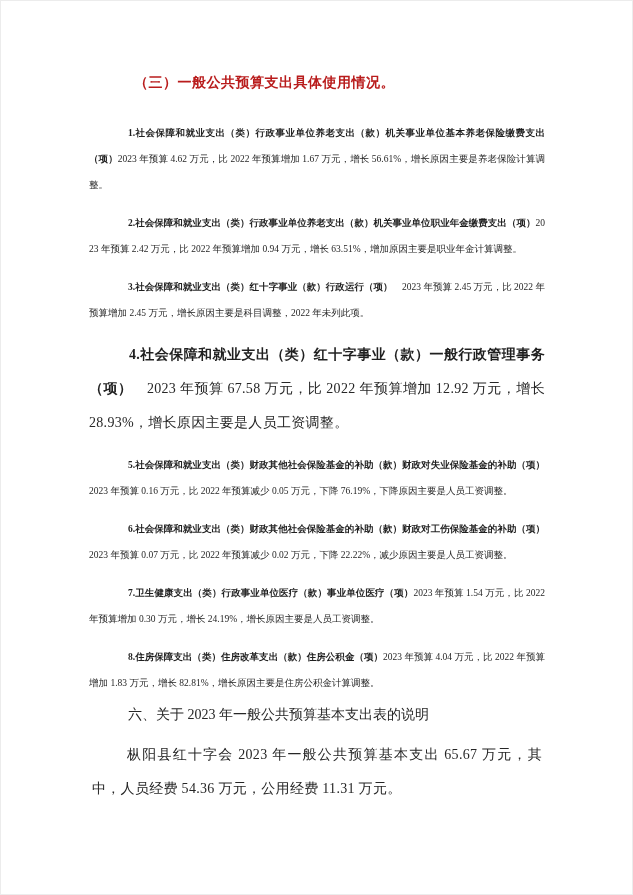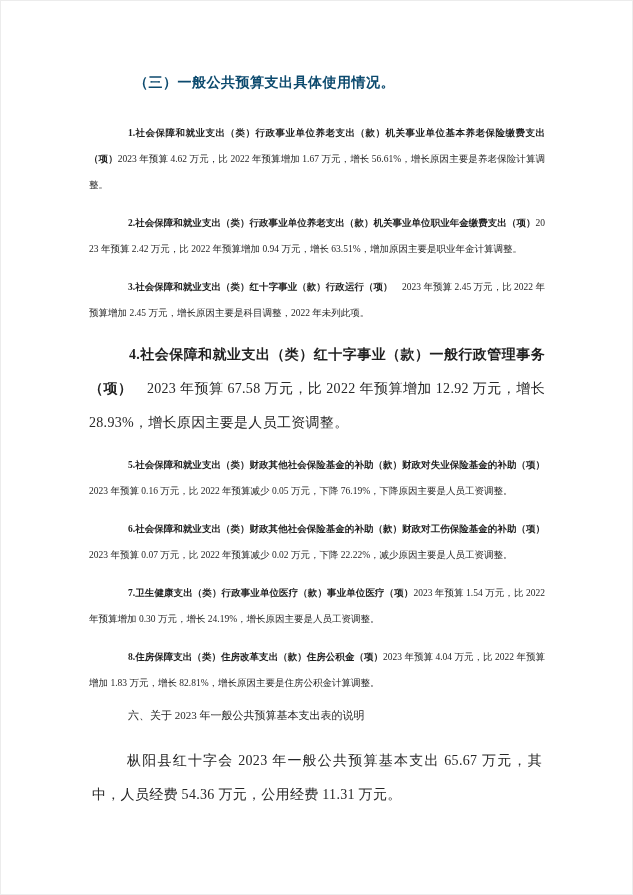--- a/index.html
+++ b/index.html
@@ -23,45 +23,45 @@
     padding: 72px 87px 0 88px;
     overflow: hidden;
   }
   .doc-heading {
     font-size: 14px;
     font-weight: bold;
     line-height: 20px;
     text-indent: 45px;
     margin: 0 0 27px 0;
     letter-spacing: 0.5px;
-    color: #0c4a6e;
+    color: #b91c1c;
   }
   .para {
     font-size: 9.5px;
     line-height: 26px;
     text-align: justify;
     text-indent: 39px;
     margin: 12px 0 6px 0;
     word-break: break-all;
   }
   .para .lead {
     font-weight: bold;
     color: #1f1f1f;
   }
   .para.large {
     font-size: 14px;
     line-height: 34px;
     text-indent: 40px;
     letter-spacing: 0.3px;
   }
   .sub-heading {
-    font-size: 11px;
+    font-size: 14px;
     line-height: 26px;
     text-indent: 39px;
-    margin: 0 0 16px 0;
+    margin: 0 0 10px 0;
     font-weight: normal;
   }
   .closing {
     font-size: 14px;
     line-height: 34px;
     text-align: justify;
     text-indent: 35px;
     margin: 3px;
     letter-spacing: 0.3px;
     word-break: break-all;

